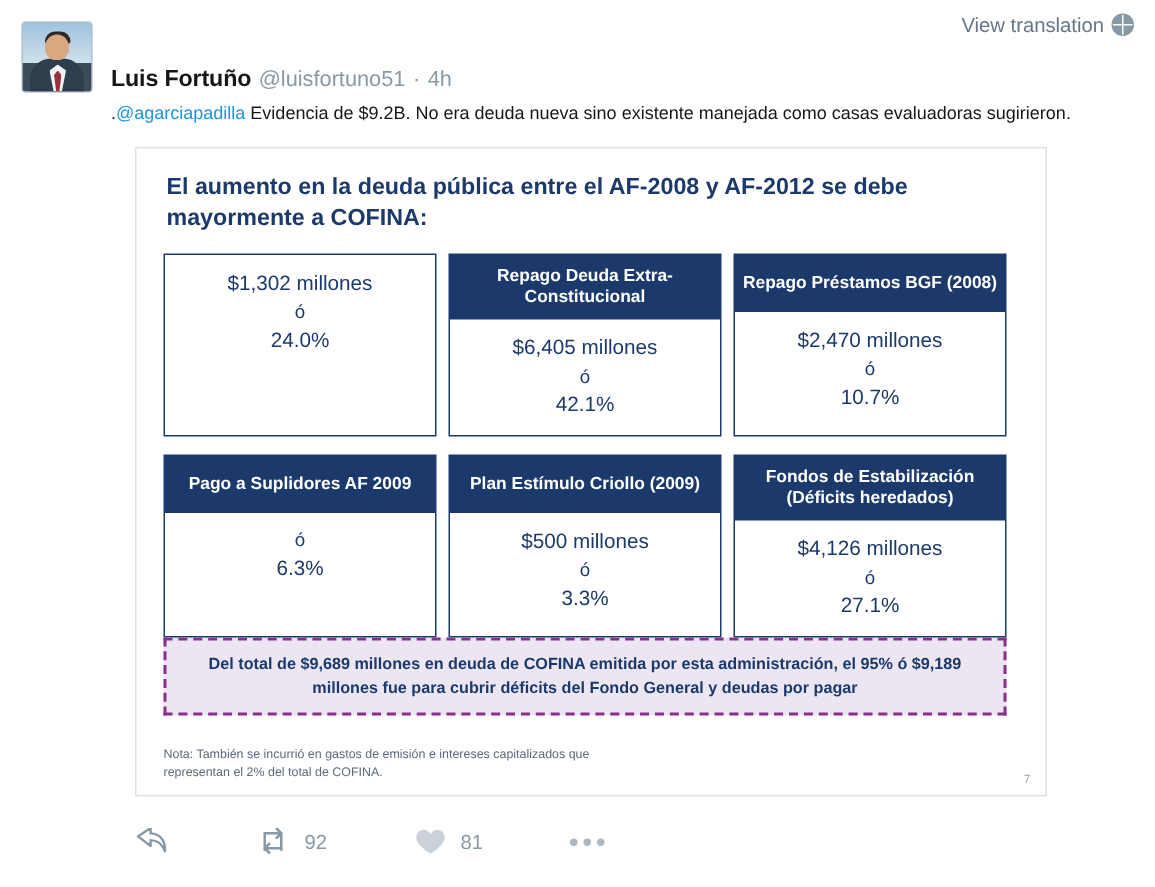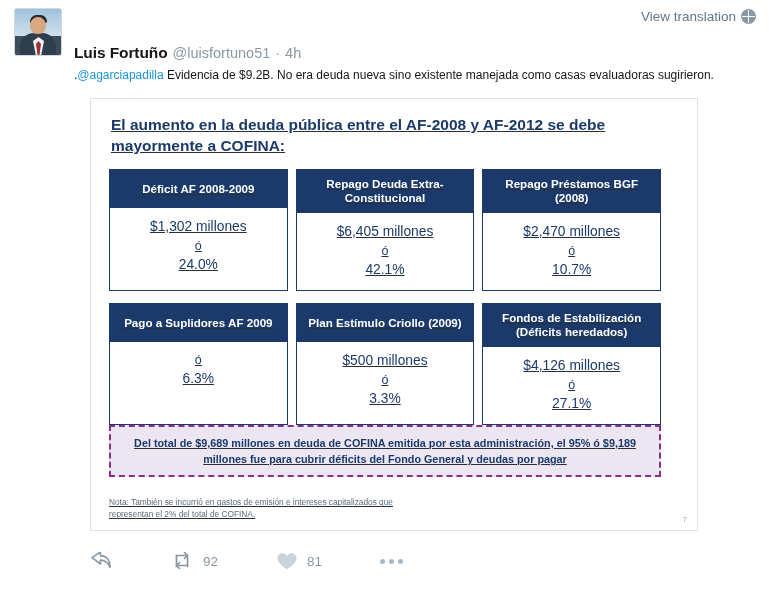--- a/index.html
+++ b/index.html
@@ -18,21 +18,21 @@
     position: relative;
     width: 770px;
     height: 591px;
     box-sizing: border-box;
     padding: 8px 14px 0 14px;
     background: #ffffff;
   }
   
   .tweet-header {
     display: flex;
-    align-items: flex-start;
+    align-items: flex-end;
   }
   .avatar {
     width: 48px;
     height: 48px;
     flex: 0 0 48px;
     border-radius: 3px;
     overflow: hidden;
     background: #7aa6c2;
     position: relative;
     border: 1px solid #d0d8dd;
@@ -174,23 +174,22 @@
     color: #1b95e0;
     text-decoration: none;
   }
   
   .card {
     margin: 14px 0 0 76px;
     width: 608px;
     background: #ffffff;
     border: 1px solid #dbe2e6;
     box-sizing: border-box;
-    padding: 14px 36px 10px 18px;
+    padding: 14px 26px 10px 18px;
     position: relative;
-    text-decoration: underline;
   }
   .card-title {
     color: #1b3a6b;
     font-weight: bold;
     font-size: 15.5px;
     line-height: 1.35;
     margin: 2px 0 12px 2px;
   }
   .grid {
     display: grid;
@@ -329,21 +328,20 @@
 
   <div class="tweet-text">
     <span>.</span><a class="mention" href="#">@agarciapadilla</a><span> Evidencia de $9.2B. No era deuda nueva sino existente manejada como casas evaluadoras sugirieron.</span>
   </div>
 
   <div class="card">
     <div class="card-title">El aumento en la deuda pública entre el AF-2008 y AF-2012 se debe mayormente a COFINA:</div>
 
     <div class="grid">
       <div class="cellbox">
-        <div class="cellhead">Déficit AF 2008-2009</div>
         <div class="cellbody">
           <div class="amount">$1,302  millones</div>
           <div class="o">ó</div>
           <div class="pct">24.0%</div>
         </div>
       </div>
       <div class="cellbox">
         <div class="cellhead">Repago Deuda Extra-Constitucional</div>
         <div class="cellbody">
           <div class="amount">$6,405  millones</div>

